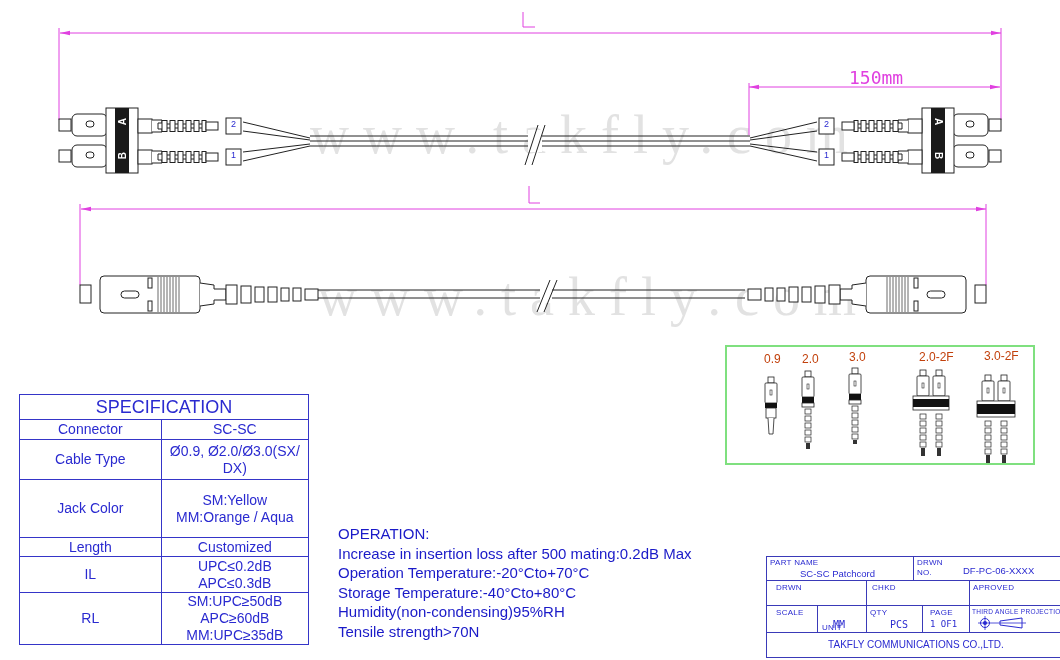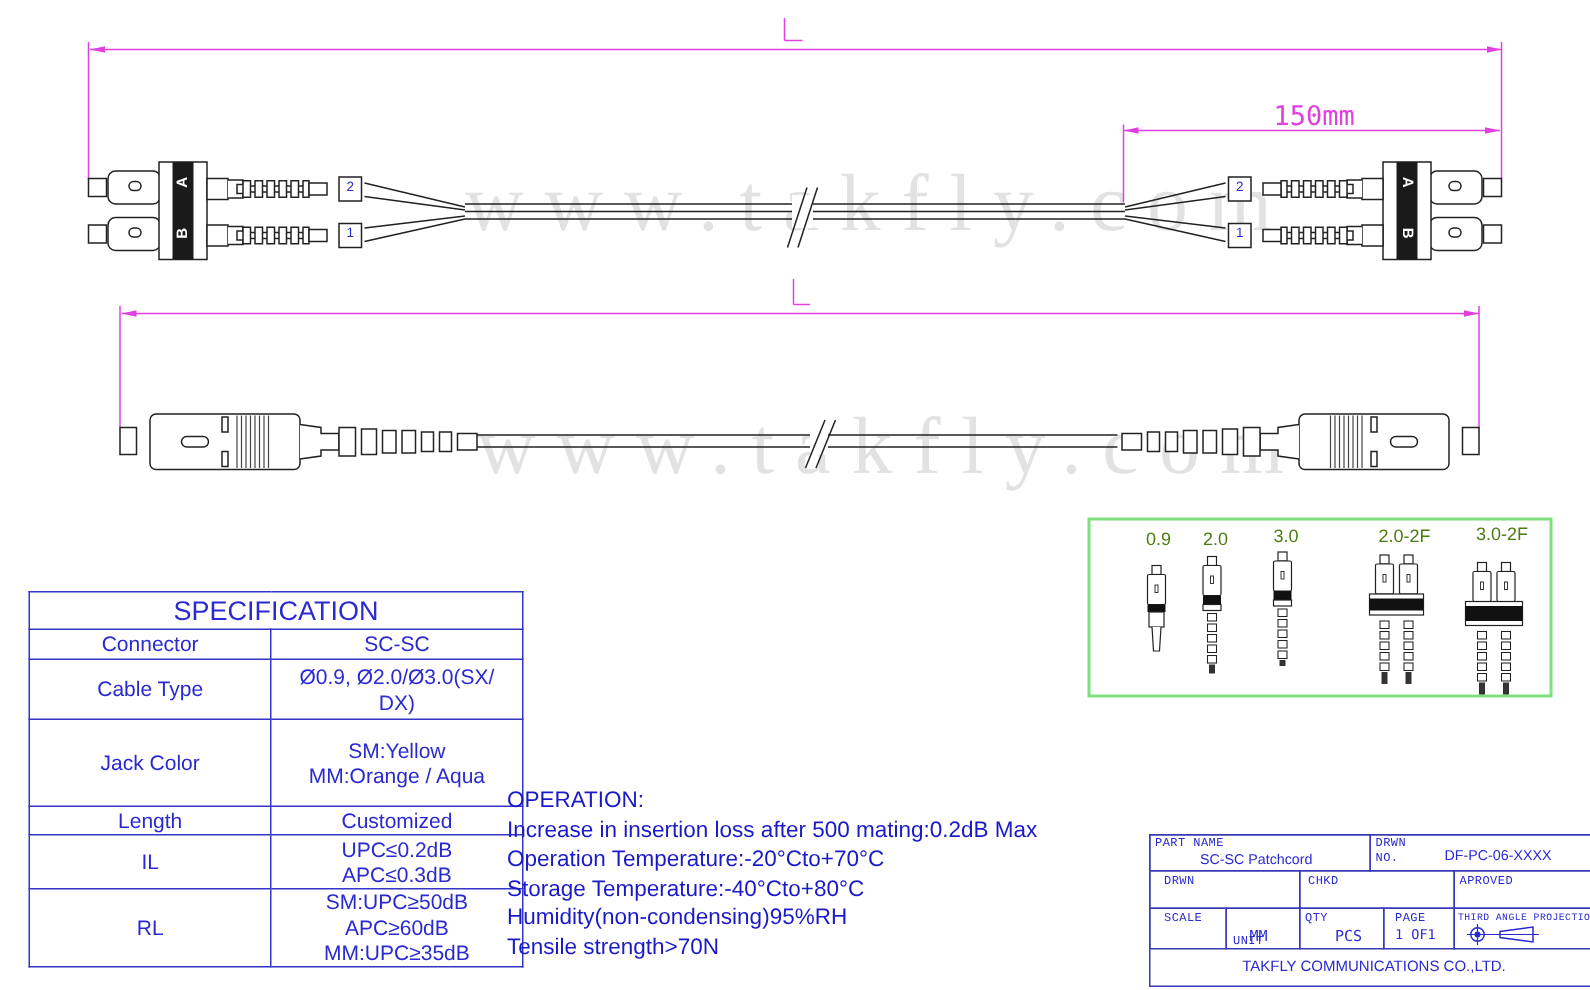--- a/index.html
+++ b/index.html
@@ -1,29 +1,29 @@
 <!DOCTYPE html>
 <html><head>
 <meta charset="utf-8">
 <style>
   html, body { margin:0; padding:0; background:#ffffff; }
   body { width:1060px; height:660px; position:relative; overflow:hidden; font-family:"Liberation Sans", sans-serif; }
   .abs { position:absolute; }
   svg.draw { position:absolute; left:0; top:0; }
   .watermark { position:absolute; font-family:"Liberation Serif", serif; color:#e2e2e2; font-size:54px; letter-spacing:14px; white-space:nowrap; }
   .dim-label { position:absolute; color:#e040e0; font-family:"DejaVu Sans Mono", monospace; font-size:20px; line-height:20px; }
-  .conn-label { position:absolute; color:#4d7c0f; font-size:12px; font-weight:normal; }
+  .conn-label { position:absolute; color:#c2410c; font-size:12px; font-weight:normal; }
   .conn-box { position:absolute; left:725px; top:345px; width:310px; height:120px; border:2px solid #7fe07f; box-sizing:border-box; }
-  table.spec { position:absolute; left:19px; top:394px; width:330px; border-collapse:collapse; color:#2a2ad0; font-size:14px; }
+  table.spec { position:absolute; left:19px; top:394px; width:290px; border-collapse:collapse; color:#2a2ad0; font-size:14px; }
   table.spec td { border:1.5px solid #3535c8; text-align:center; padding:0 2px; line-height:17px; }
   table.spec td.head { font-size:18px; height:24px; }
   .operation { position:absolute; left:338px; top:524px; color:#1a1ac8; font-size:15px; line-height:19.5px; }
   .titleblock { position:absolute; left:766px; top:556px; width:300px; height:102px; color:#2a2ad0; font-size:9.5px; }
   .tb-cell { position:absolute; border:1px solid #3a3ab8; box-sizing:border-box; }
-  .tb-small { position:absolute; font-family:Liberation Mono, monospace; font-size:8px; letter-spacing:0.3px; }
+  .tb-small { position:absolute; font-family:Liberation Sans, sans-serif; font-size:8px; letter-spacing:0.3px; }
 </style>
 </head>
 <body>
 
 <div class="watermark" style="left:310px; top:104px;">www.takfly.com</div>
 <div class="watermark" style="left:318px; top:266px;">www.takfly.com</div>
 
 <svg class="draw" width="1060" height="345" viewBox="0 0 1060 345">
   <defs>
     <marker id="arrL" markerWidth="10" markerHeight="6" refX="0" refY="3" orient="auto">

